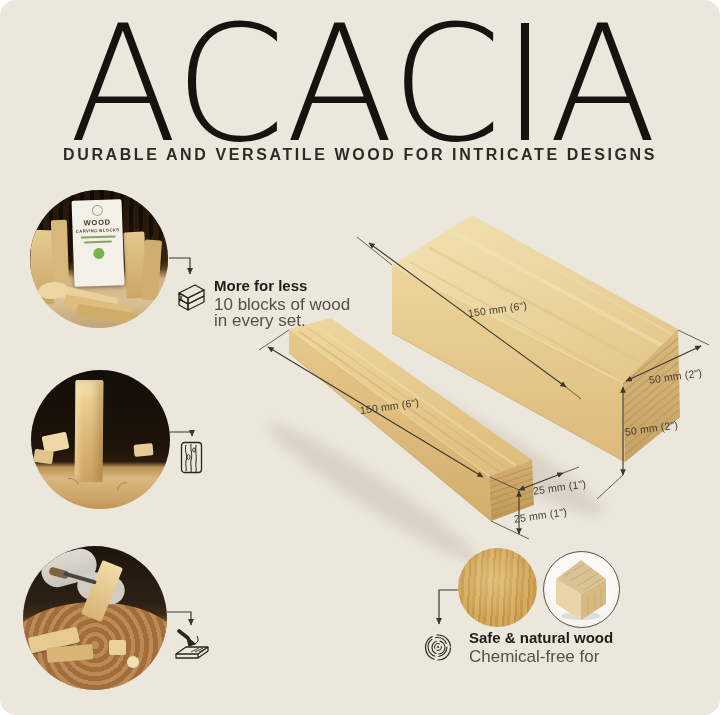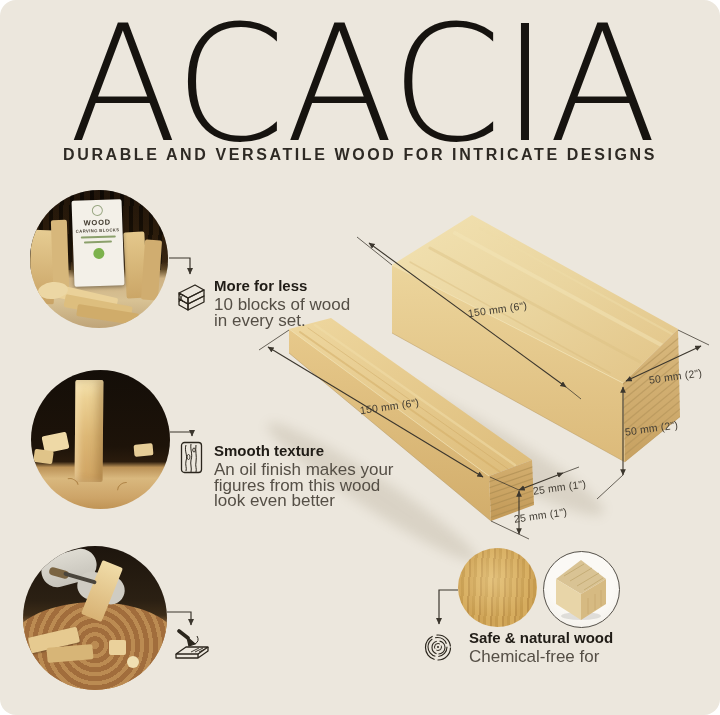--- a/index.html
+++ b/index.html
@@ -296,24 +296,18 @@
       <circle cx="15" cy="15" r="3.5" stroke-width="1" stroke-dasharray="7 2 9 2"></circle>
       <circle cx="15" cy="15" r="1" fill="#2b261d" stroke="none"></circle>
     </svg>
   </div>
 
   <div class="feature" style="left:214px;top:277px;">
     <div class="f-title">More for less</div>
     <div class="f-line">10 blocks of wood</div>
     <div class="f-line">in every set.</div>
   </div>
-  <div class="feature" style="left:214px;top:442px;">
-    <div class="f-title">Smooth texture</div>
-    <div class="f-line">An oil finish makes your</div>
-    <div class="f-line">figures from this wood</div>
-    <div class="f-line">look even better</div>
-  </div>
   <div class="feature" style="left:469px;top:629px;">
     <div class="f-title">Safe &amp; natural wood</div>
     <div class="f-line">Chemical-free for</div>
   </div>
 
 </div>
 
 </body></html>

